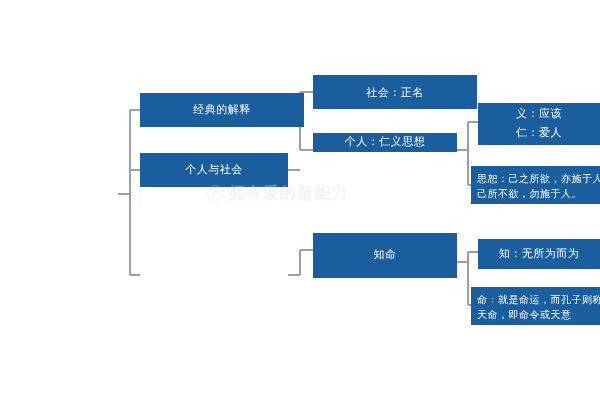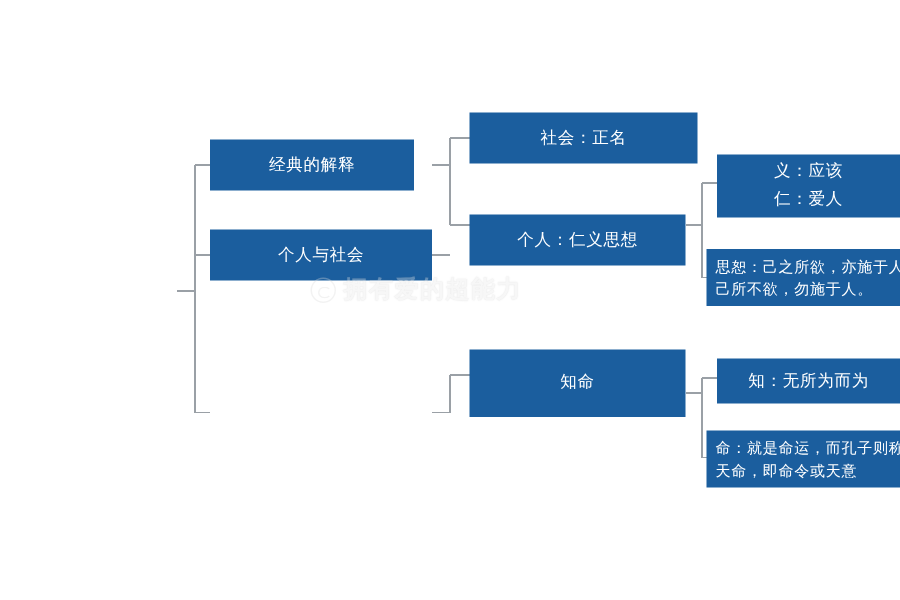--- a/index.html
+++ b/index.html
@@ -133,34 +133,34 @@
       <path d="M468,185 L478,185"></path>
 
       <path d="M457,262 L468,262"></path>
       <path d="M468,252 L468,305"></path>
       <path d="M468,252 L478,252"></path>
       <path d="M468,305 L478,305"></path>
     </g>
   </svg>
 
 
-  <div class="node" style="left:140px; top:93px; width:136px; height:34px;">
+  <div class="node" style="left:140px; top:93px; width:164px; height:34px;">
     <span>经典的解释</span>
   </div>
 
   <div class="node" style="left:140px; top:153px; width:148px; height:34px;">
     <span>个人与社会</span>
   </div>
 
 
-  <div class="node" style="left:313px; top:75px; width:152px; height:34px;font-family:Liberation Serif, serif;">
+  <div class="node" style="left:313px; top:75px; width:164px; height:34px;font-family:Liberation Serif, serif;">
     <span>社会：正名</span>
   </div>
 
-  <div class="node" style="left:313px; top:143px; width:144px; height:34px;align-items:center;">
+  <div class="node" style="left:313px; top:133px; width:144px; height:19px;align-items:center;">
     <span>个人：仁义思想</span>
   </div>
 
   <div class="node" style="left:313px; top:233px; width:144px; height:45px;">
     <span>知命</span>
   </div>
 
   <div class="node stack" style="left:478px; top:103px; width:122px; height:42px;">
     <span class="ln">义：应该</span>
     <span class="ln">仁：爱人</span>

